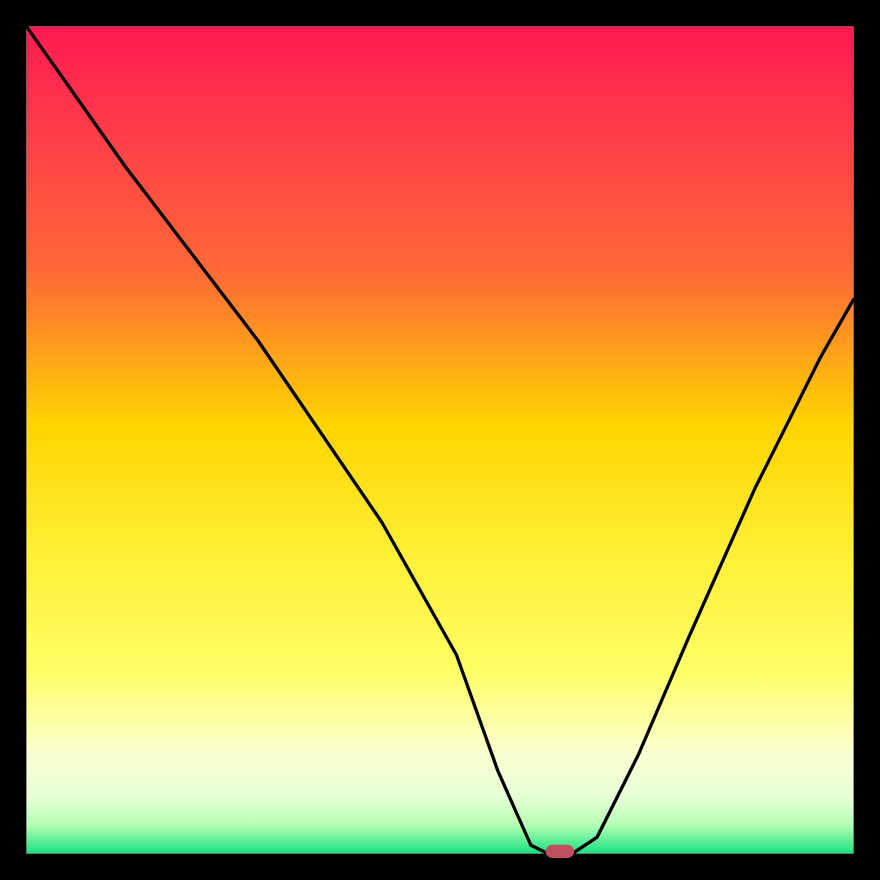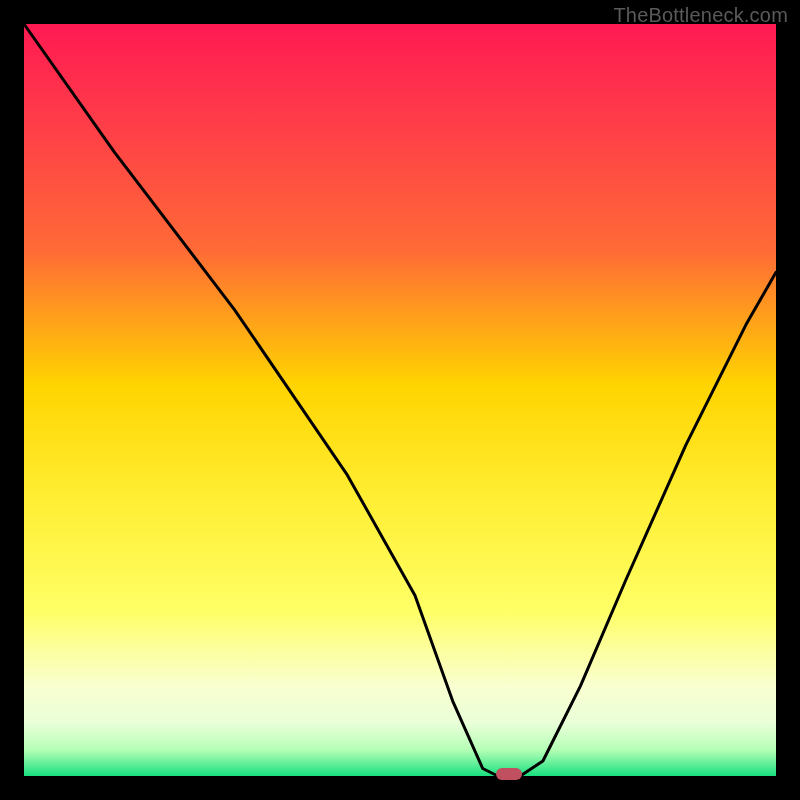--- a/index.html
+++ b/index.html
@@ -26,21 +26,20 @@
     letter-spacing: 0.2px;
   }
   svg {
     display: block;
   }
 </style>
 </head>
 <body>
 
 <div class="chart-wrap">
-  <div class="watermark">TheBottleneck.com</div>
   <svg id="chart-svg" width="800" height="800" viewBox="0 0 800 800">
       <defs>
         <linearGradient id="bg-grad" x1="0" y1="0" x2="0" y2="1">
           <stop offset="0%" stop-color="#ff1a52"></stop>
           <stop offset="12%" stop-color="#ff3a4a"></stop>
           <stop offset="30%" stop-color="#ff6a36"></stop>
           <stop offset="48%" stop-color="#ffd400"></stop>
           <stop offset="63%" stop-color="#ffee33"></stop>
           <stop offset="78%" stop-color="#ffff66"></stop>
           <stop offset="88%" stop-color="#f9ffd0"></stop>

